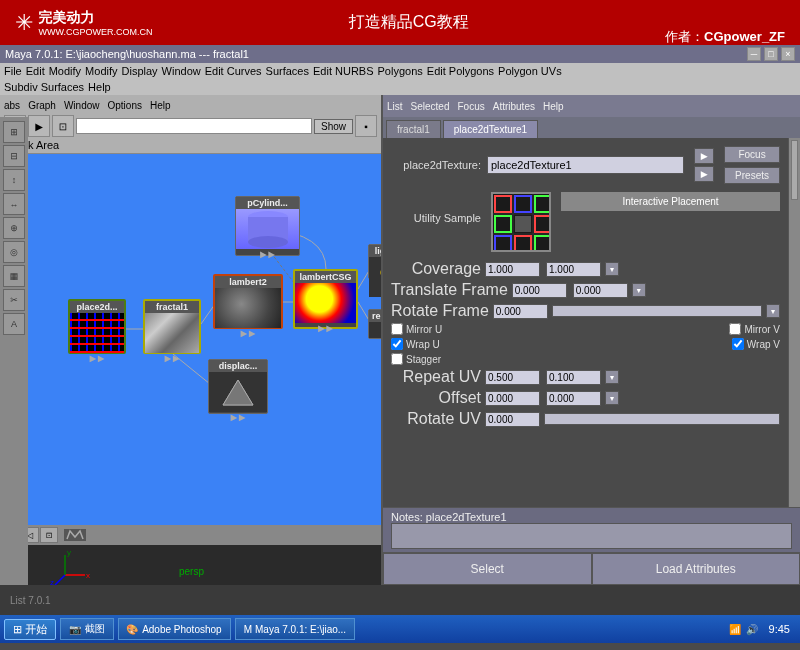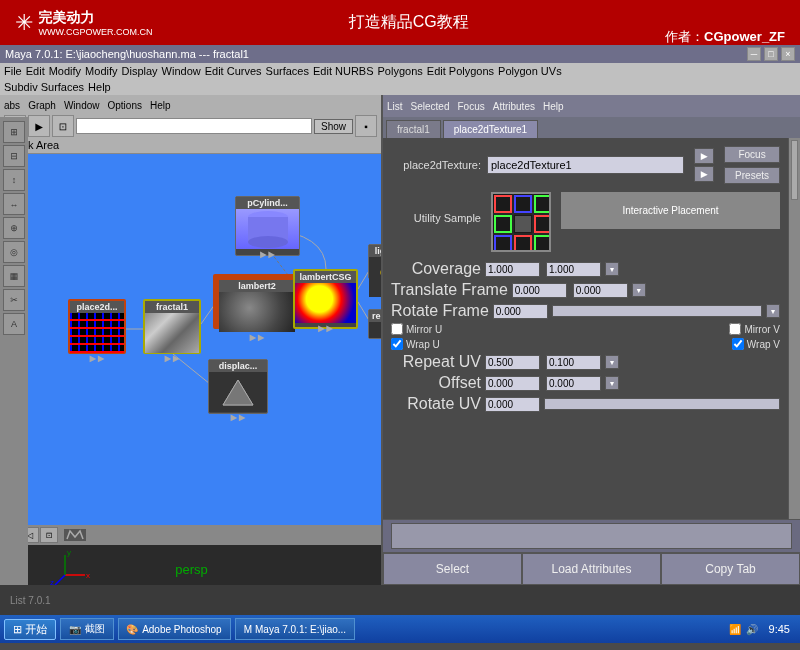--- a/index.html
+++ b/index.html
@@ -231,21 +231,21 @@
       overflow: hidden;
     }
     .placement-section {
       flex: 1;
     }
     .placement-title {
       background: #888;
       color: white;
       text-align: center;
       font-size: 10px;
-      padding: 13px;
+      padding: 4px;
       margin-bottom: 4px;
     }
 
     
     .attr-row {
       display: flex;
       align-items: center;
       margin-bottom: 3px;
       gap: 4px;
     }
@@ -397,21 +397,21 @@
     
     .bottom-mini {
       position: absolute;
       bottom: 0;
       width: 383px;
       height: 60px;
       background: #3a3a3a;
     }
     .persp-label {
       color: #00aa00;
-      font-size: 13px;
+      font-size: 10px;
       position: absolute;
       bottom: 8px;
       left: 50%;
       transform: translateX(-50%);
     }
     .mini-toolbar {
       background: #888;
       height: 20px;
       display: flex;
       align-items: center;
@@ -450,22 +450,22 @@
       left: 40px; top: 145px;
       width: 58px; height: 55px;
     }
     .node-fractal {
       left: 115px; top: 145px;
       width: 58px; height: 55px;
       border: 2px solid #aaaa00;
     }
     .node-lambert2 {
       left: 185px; top: 120px;
-      width: 88px; height: 55px;
-      border: 6px solid #c2410c;
+      width: 70px; height: 55px;
+      border: 2px solid #c2410c;
     }
     .node-lambertCSG {
       left: 265px; top: 115px;
       width: 65px; height: 60px;
       border: 2px solid #aaaa00;
     }
     .node-light {
       left: 340px; top: 90px;
       width: 40px; height: 35px;
     }
@@ -643,21 +643,21 @@
         <div class="node-thumb node-thumb-cylinder">
           <svg width="50" height="40">
               <ellipse cx="25" cy="8" rx="20" ry="6" fill="#8888ff"></ellipse>
               <rect x="5" y="8" width="40" height="25" fill="#7777ee"></rect>
               <ellipse cx="25" cy="33" rx="20" ry="6" fill="#6666dd"></ellipse>
             </svg>
         </div>
         <div style="font-size:8px;color:#aaa;text-align:center;padding:1px;">▶ ▶</div>
       </div>
 
-      <div class="node node-place2d" style="border:2px solid #c2410c;">
+      <div class="node node-place2d" style="border:2px solid #4d7c0f;">
         <div class="node-title">place2d...</div>
         <div class="node-thumb node-thumb-place2d">
           <div class="grid-thumb"></div>
         </div>
         <div style="font-size:8px;color:#aaa;text-align:center;padding:1px;">▶ ▶</div>
       </div>
 
       <div class="node node-fractal">
         <div class="node-title">fractal1</div>
         <div class="node-thumb node-thumb-fractal"></div>
@@ -822,20 +822,26 @@
           <div class="checkbox-item">
             <input type="checkbox" checked="" style="">
             <span>Wrap U</span>
           </div>
           <div style="flex:1;"></div>
           <div class="checkbox-item">
             <input type="checkbox" checked="" style="">
             <span>Wrap V</span>
           </div>
         </div>
+        <div class="checkbox-row">
+          <div class="checkbox-item">
+            <input type="checkbox" style="">
+            <span>Stagger</span>
+          </div>
+        </div>
 
         <div class="attr-row">
           <span class="attr-name">Repeat UV</span>
           <input class="attr-val" type="text" value="0.500" style="">
           <input class="attr-val2" type="text" value="0.100" style="">
           <div class="small-btn">▾</div>
         </div>
 
         <div class="attr-row">
           <span class="attr-name">Offset</span>
@@ -851,27 +857,27 @@
         </div>
 
       </div>
 
       <div class="attr-scrollbar">
         <div style="height:60px;background:#aaa;border:1px solid #777;margin:2px;"></div>
       </div>
     </div>
 
     <div style="background:#6a6a80;padding:3px 8px;border-top:1px solid #555;">
+      <div style="color:#eee;font-size:11px;">Notes: place2dTexture1</div>
       <div style="width:100%;height:26px;background:#9898aa;border:1px solid #555;"></div>
     </div>
 
     <div class="bottom-buttons">
       <button class="bottom-btn">Select</button>
       <button class="bottom-btn">Load Attributes</button>
-      <button class="bottom-btn">Copy Tab</button>
     </div>
 
   </div>
 </div>
 
 <div class="status-bar">
   <span class="status-label" style="color:#888;font-size:10px;">List 7.0.1</span>
 </div>
 
 <div class="taskbar">

